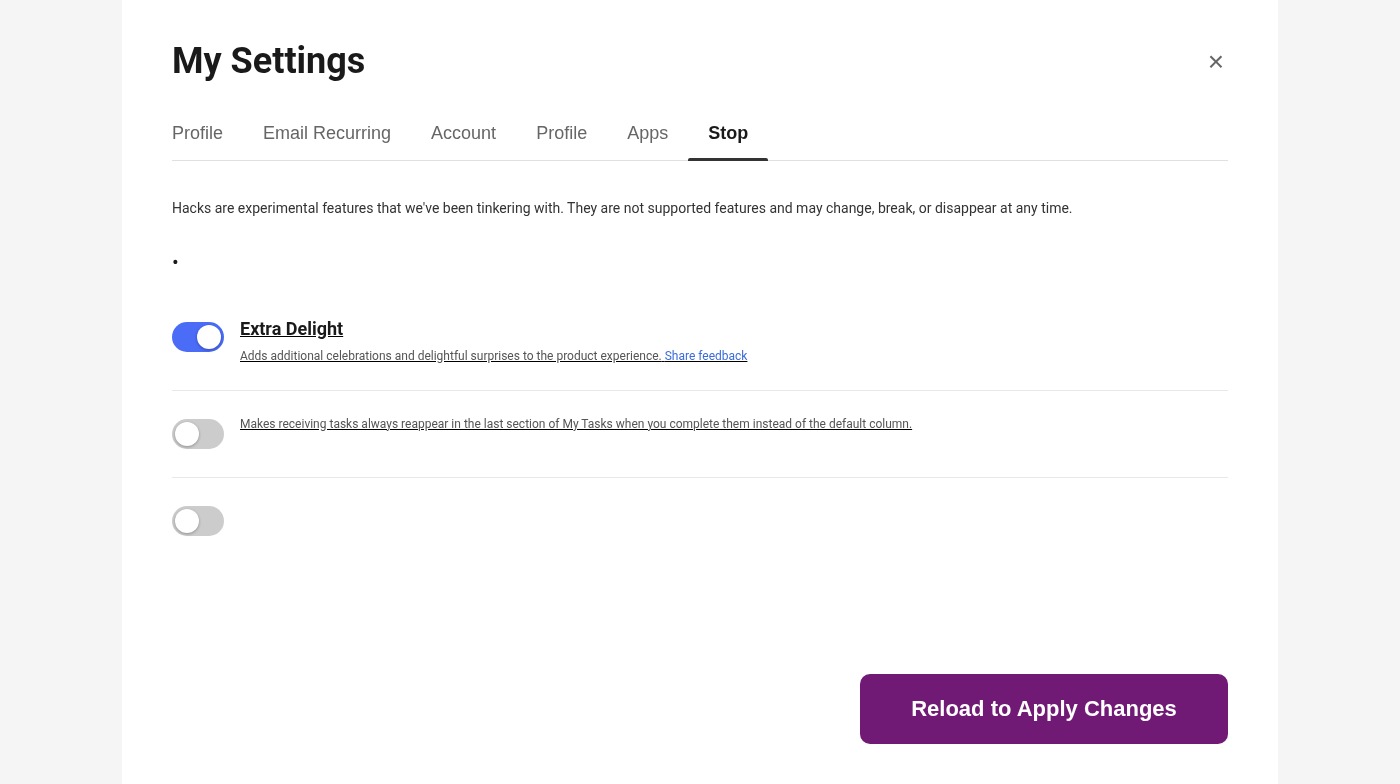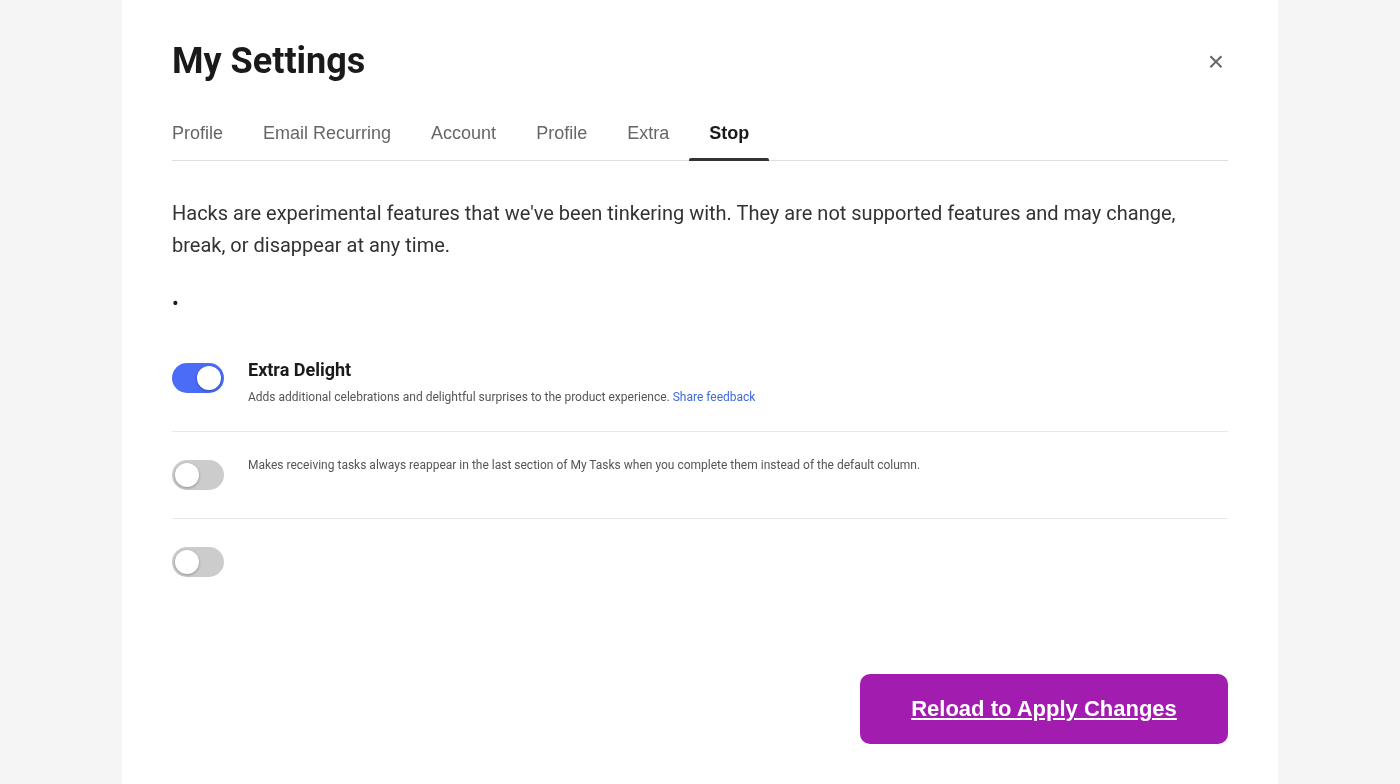--- a/index.html
+++ b/index.html
@@ -86,40 +86,41 @@
     }
 
     .tab:first-child.active::after { left: 0; }
 
     .content {
       flex: 1;
       padding-top: 36px;
     }
 
     .description {
-      font-size: 20px;
+      font-size: 14px;
       color: #333;
       line-height: 1.6;
       max-width: 1280px;
       margin-bottom: 30px;
     }
 
     .bullet {
       font-size: 20px;
       color: #1a1a1a;
       margin-left: 0;
       margin-bottom: 20px;
     }
 
     .hack-item {
       display: flex;
       align-items: flex-start;
-      gap: 24px;
+      gap: 16px;
       padding: 24px 0;
       border-bottom: 1px solid #e8e8e8;
+      text-decoration: underline;
     }
 
     .hack-item:last-of-type {
       border-bottom: none;
     }
 
     .toggle-wrapper {
       flex-shrink: 0;
       margin-top: 4px;
     }
@@ -191,49 +192,48 @@
     }
 
     .footer {
       display: flex;
       justify-content: flex-end;
       padding-top: 20px;
       margin-top: auto;
     }
 
     .reload-btn {
-      background: #a21caf;
+      background: #701a75;
       color: white;
       border: none;
       border-radius: 10px;
       padding: 22px 40px;
       font-size: 22px;
       font-weight: 600;
       cursor: pointer;
       min-width: 368px;
       text-align: center;
-      text-decoration: underline;
     }
   </style>
 </head>
 <body>
 
 <div class="modal">
 
   <div class="modal-header">
     <h1 class="modal-title">My Settings</h1>
     <button class="close-btn">×</button>
   </div>
 
   <div class="tabs">
     <button class="tab">Profile</button>
     <button class="tab">Email Recurring</button>
     <button class="tab">Account</button>
     <button class="tab">Profile</button>
-    <button class="tab">Extra</button>
+    <button class="tab">Apps</button>
     <button class="tab active">Stop</button>
   </div>
 
   <div class="content">
     <p class="description">Hacks are experimental features that we've been tinkering with. They are not supported features and may change, break, or disappear at any time.</p>
 
     <div class="bullet">•</div>
 
     <div class="hack-item">
       <div class="toggle-wrapper">

